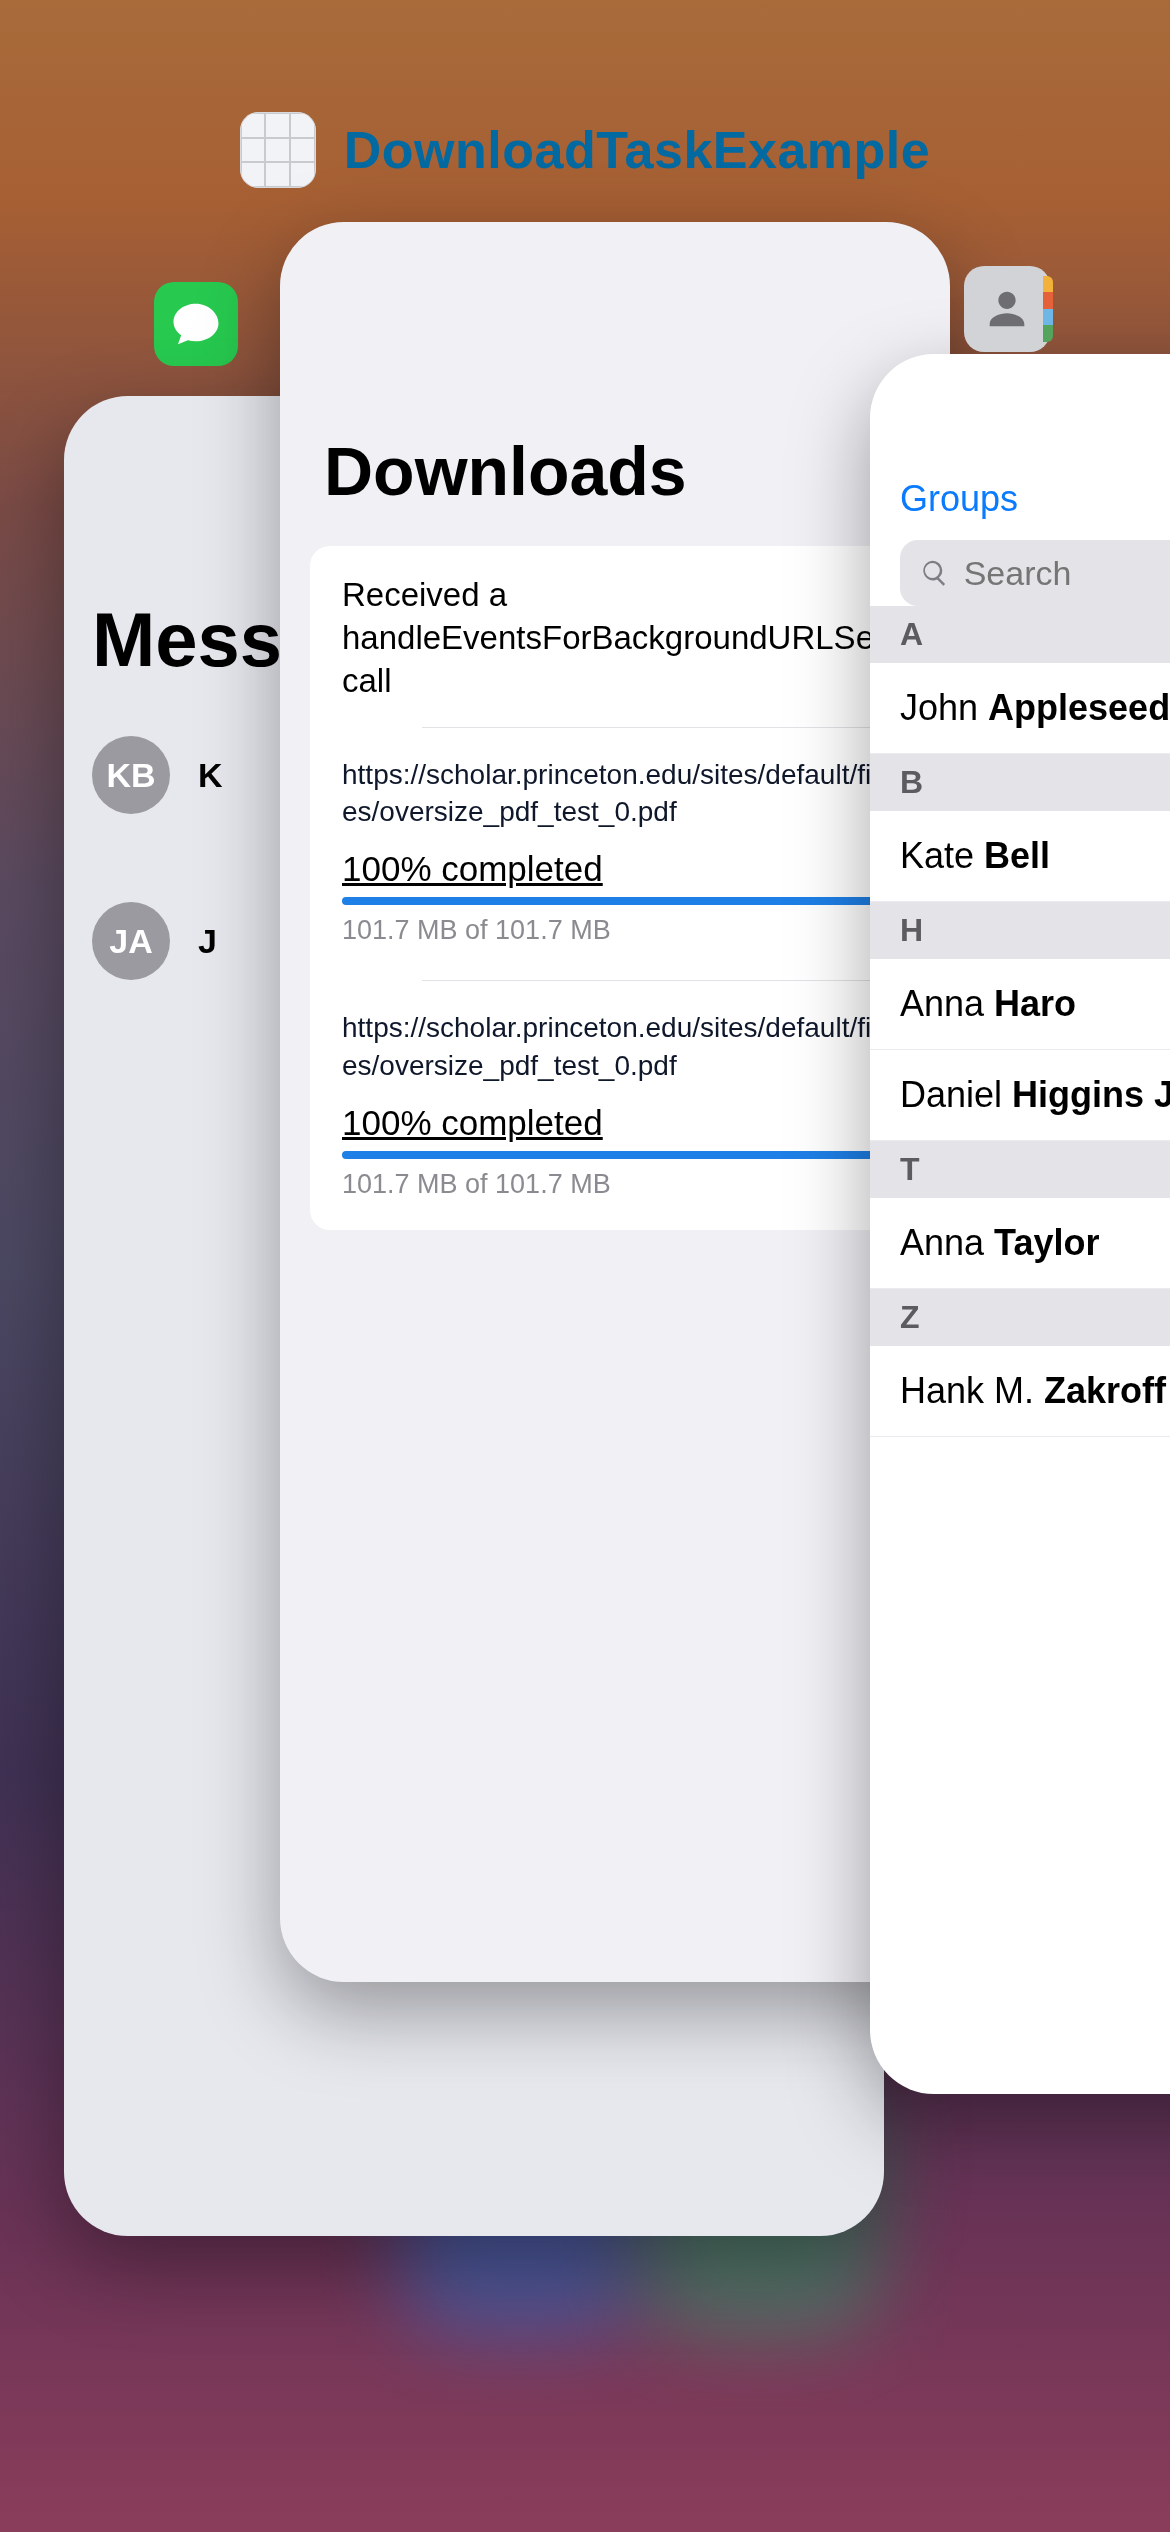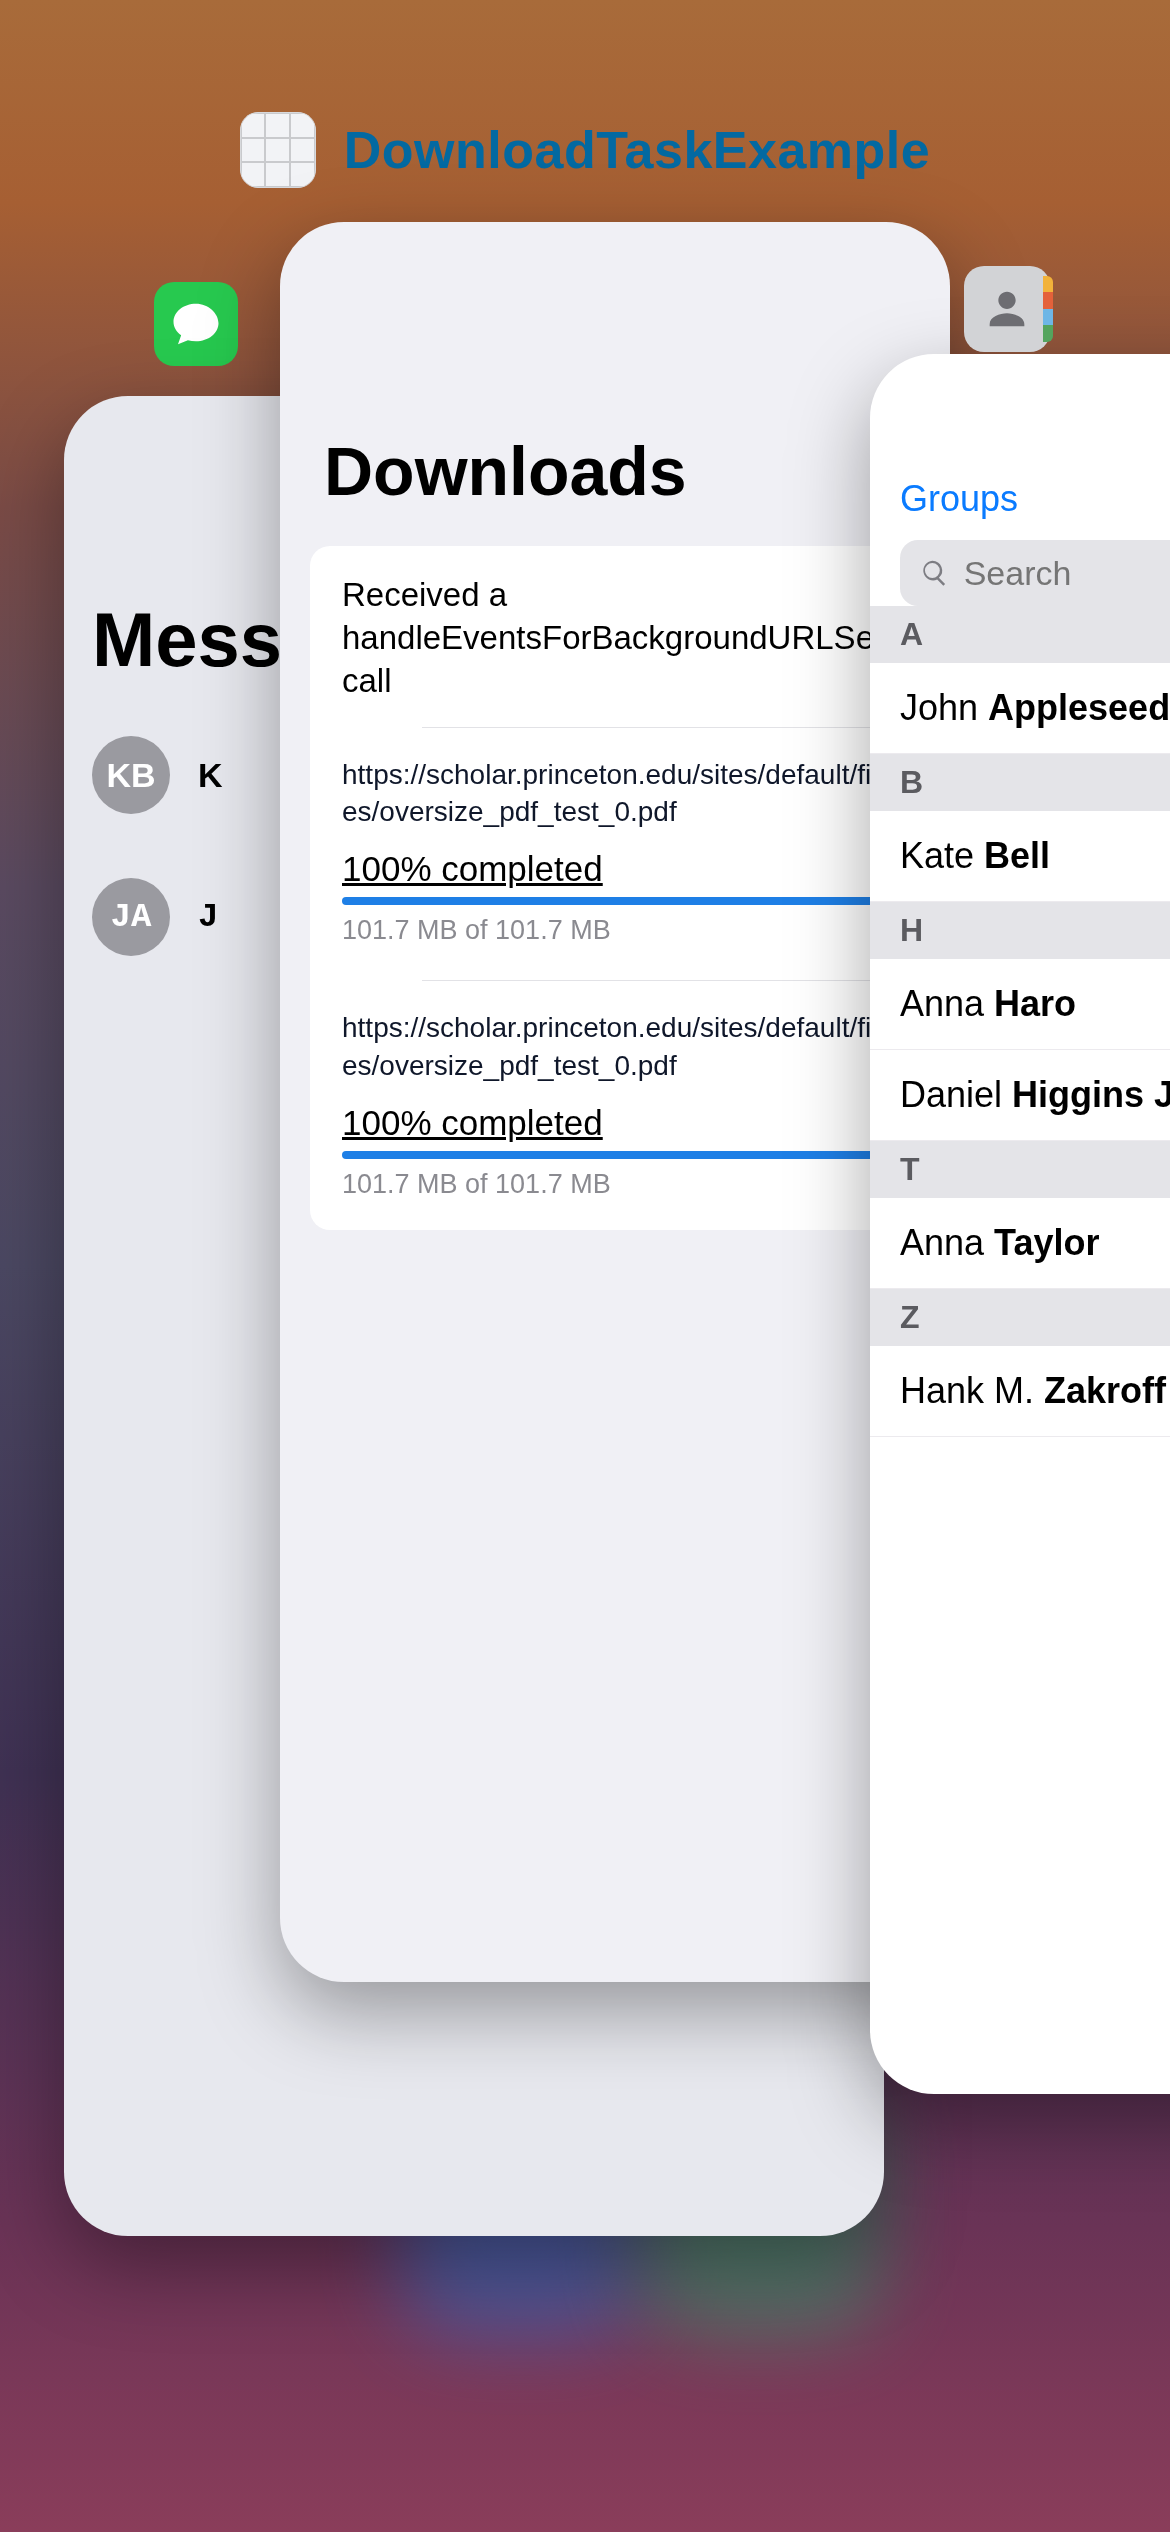--- a/index.html
+++ b/index.html
@@ -41,21 +41,21 @@
   
   .card.messages { left:64px; top:396px; width:820px; height:1840px; background:#e7e8ee; }
   .messages-icon {
     position:absolute; left:154px; top:282px; width:84px; height:84px; border-radius:20px;
     background:#27c94f;
     display:flex; align-items:center; justify-content:center;
   }
   .messages-icon svg { width:54px; height:54px; fill:#fff; }
   .messages h1 { position:absolute; left:28px; top:200px; font-size:76px; font-weight:800; color:#000; }
   .msg-row { position:absolute; left:28px; display:flex; align-items:center; gap:28px; }
-  .msg-row.r1 { top:340px; } .msg-row.r2 { top:482px;font-family:Liberation Mono, monospace; }
+  .msg-row.r1 { top:340px; } .msg-row.r2 { top:506px; }
   .avatar-circle { width:78px; height:78px; border-radius:50%; background:#9a9aa0; color:#fff; display:flex; align-items:center; justify-content:center; font-size:34px; font-weight:600; }
   .msg-name { font-size:34px; font-weight:600; color:#000; }
 
   
   .card.downloads { left:252px; top:222px; width:670px; height:1760px; background:#f0f0f5; z-index:3;margin-left:28px; }
   .downloads h1 { font-size:68px; font-weight:800; color:#000; padding:210px 44px 0 44px; }
   .dl-panel {
     margin:36px 30px 0 30px;
     background:#ffffff;
     border-radius:20px;

